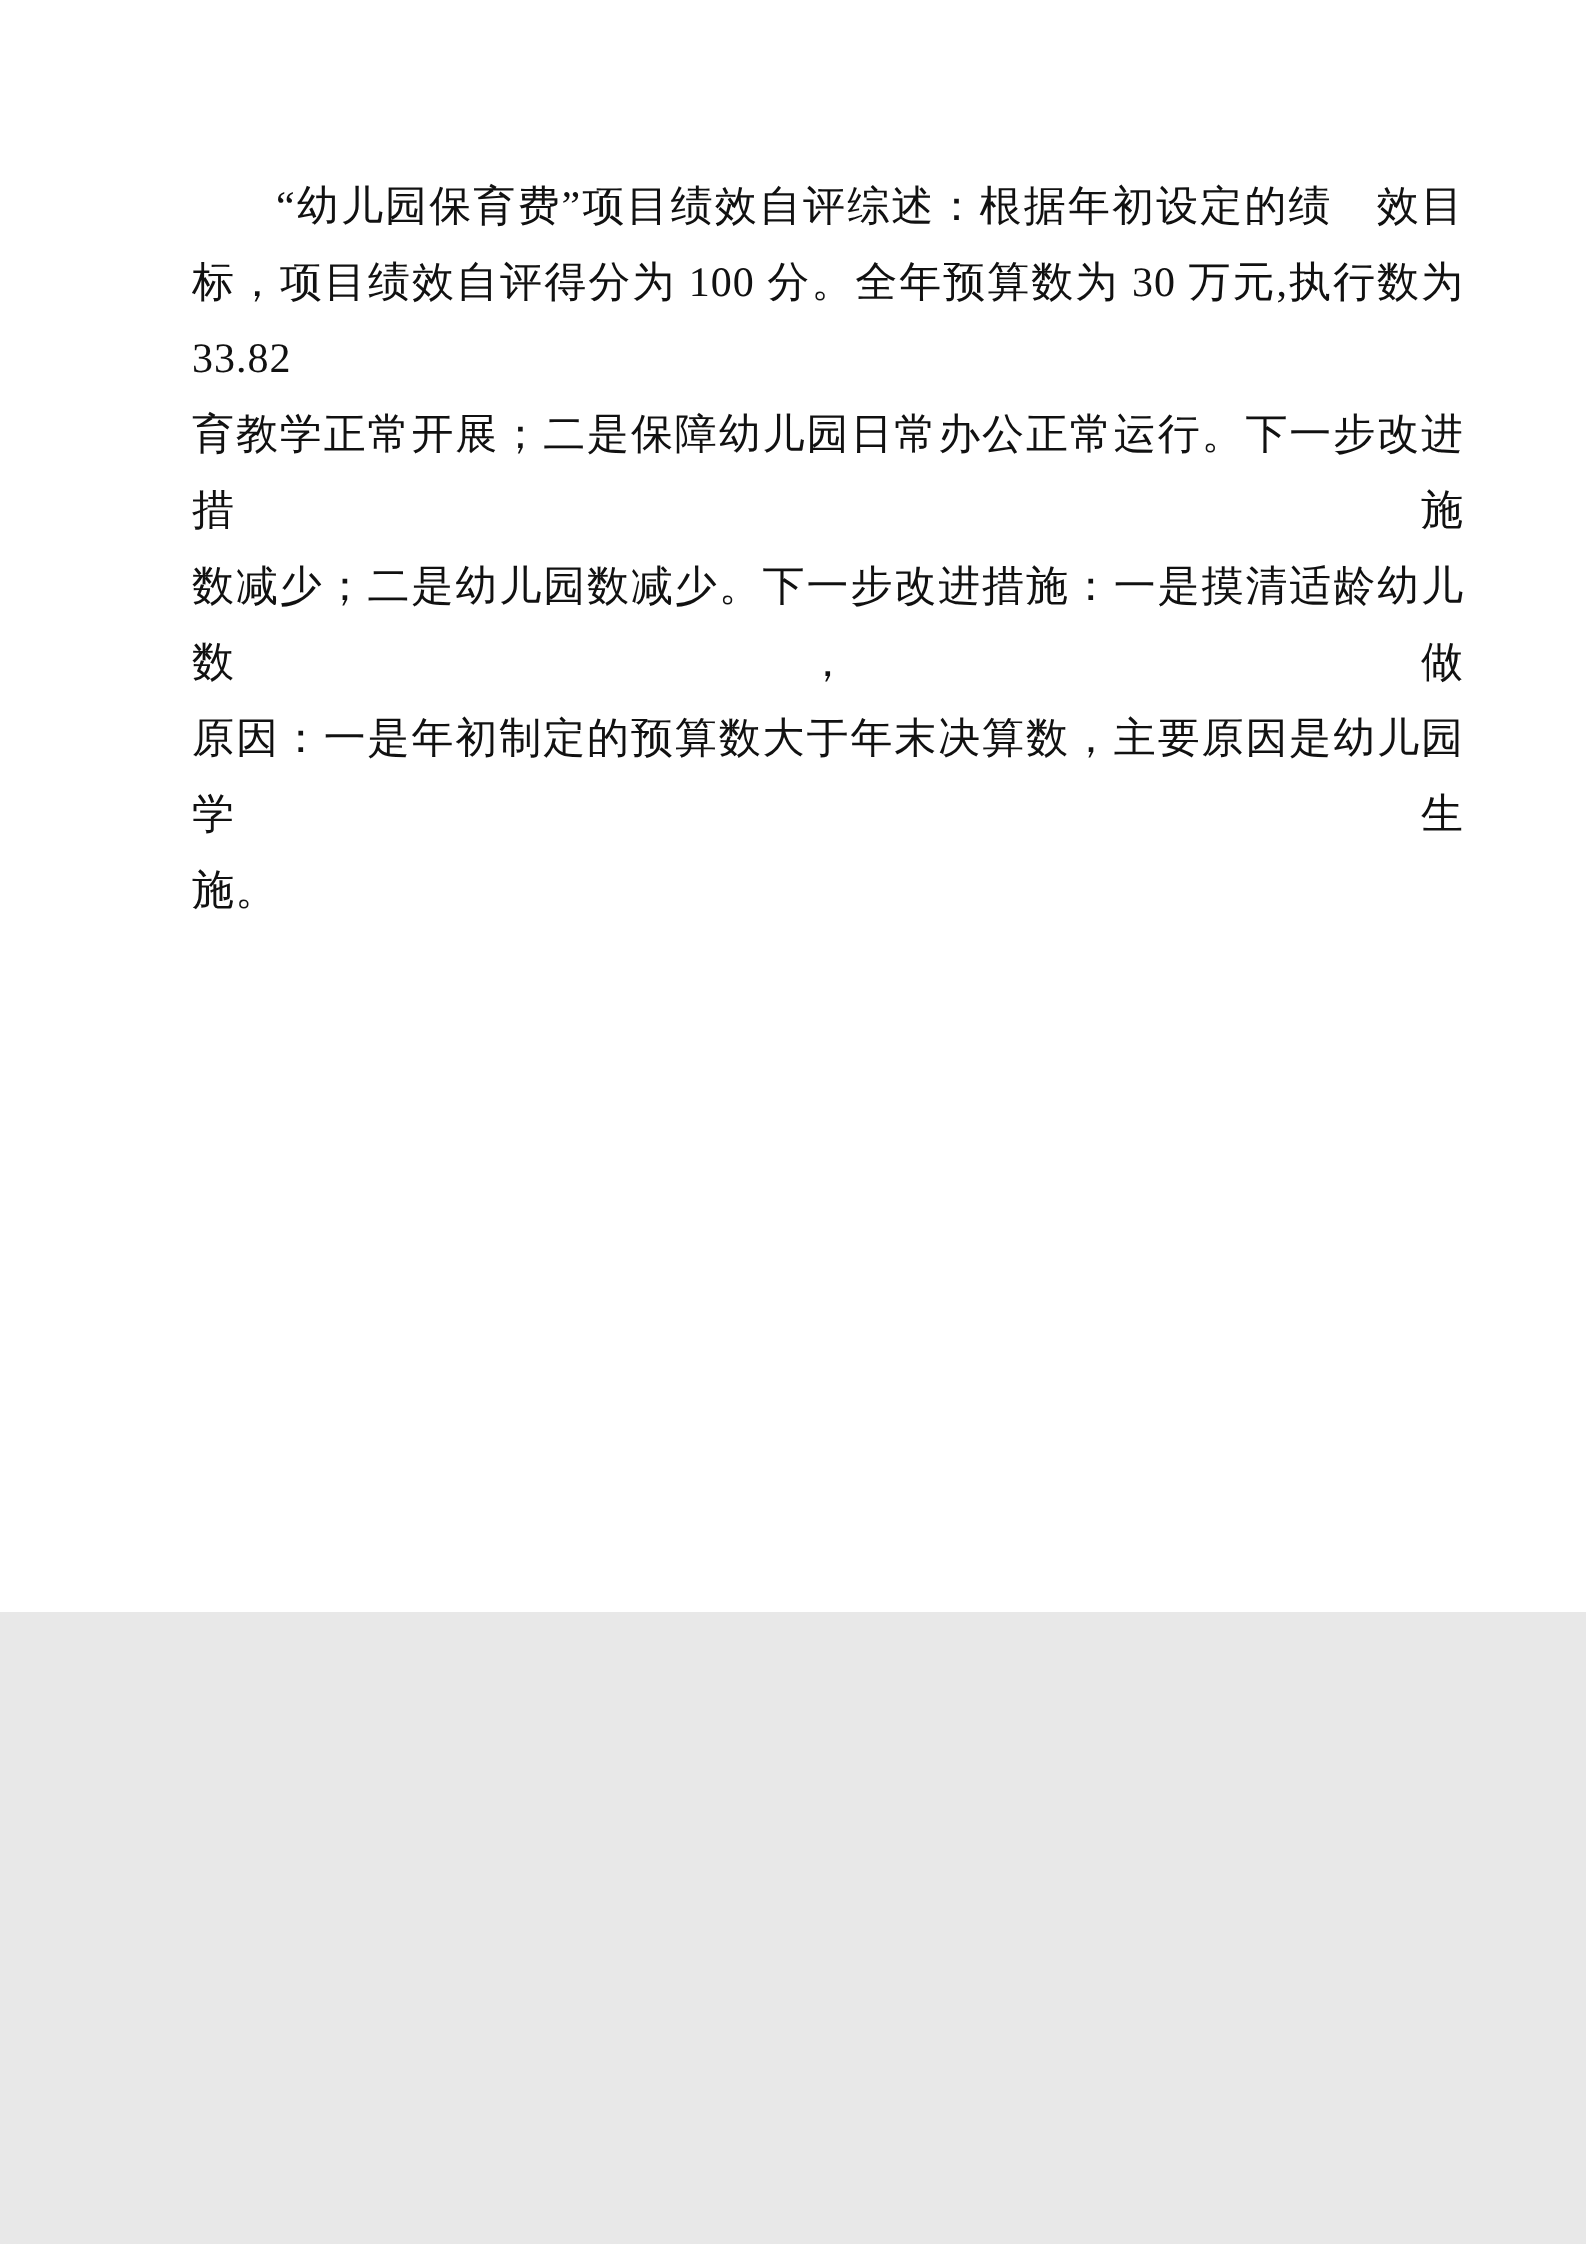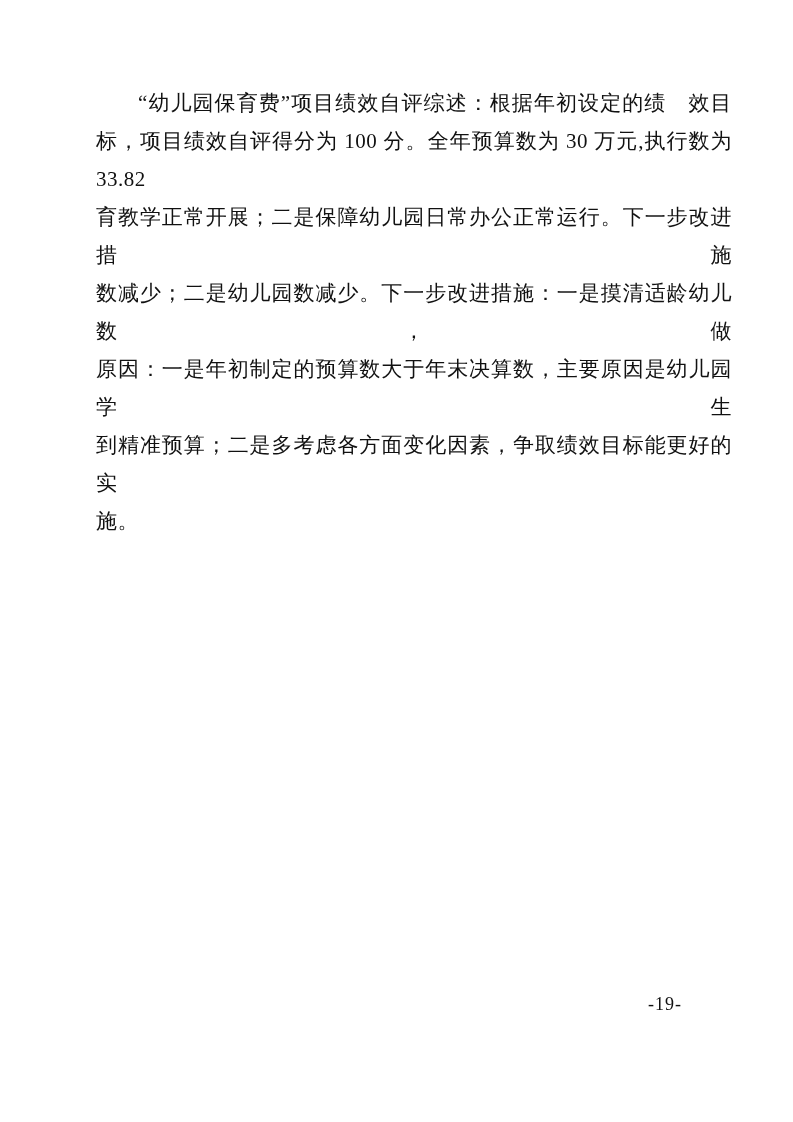--- a/index.html
+++ b/index.html
@@ -3,21 +3,21 @@
 <meta charset="utf-8">
 <style>
   html, body {
     margin: 0;
     padding: 0;
     background: #e8e8e8;
   }
   .page {
     position: relative;
     width: 793px;
-    height: 1122px;
+    height: 806px;
     margin: 0 auto;
     background: #ffffff;
     color: #111111;
     font-family: "Liberation Serif", "DejaVu Serif", serif;
     overflow: hidden;
     text-decoration: underline;
   }
   .paragraph {
     position: absolute;
     left: 96px;
@@ -55,19 +55,18 @@
 <body>
 
 <div class="page">
 
   <div class="paragraph">
     <div class="para-line first-line">“幼儿园保育费”项目绩效自评综述：根据年初设定的绩　效目</div>
     <div class="para-line">标，项目绩效自评得分为 100 分。全年预算数为 30 万元,执行数为 33.82</div>
     <div class="para-line">育教学正常开展；二是保障幼儿园日常办公正常运行。下一步改进措施</div>
     <div class="para-line">数减少；二是幼儿园数减少。下一步改进措施：一是摸清适龄幼儿数，做</div>
     <div class="para-line">原因：一是年初制定的预算数大于年末决算数，主要原因是幼儿园学生</div>
-    <div class="para-line">到精准预算；二是多考虑各方面变化因素，争取绩效目标能更好的实</div>
     <div class="para-line last-line">施。</div>
   </div>
 
   <div class="page-number">-19-</div>
 
 </div>
 
 </body></html>

